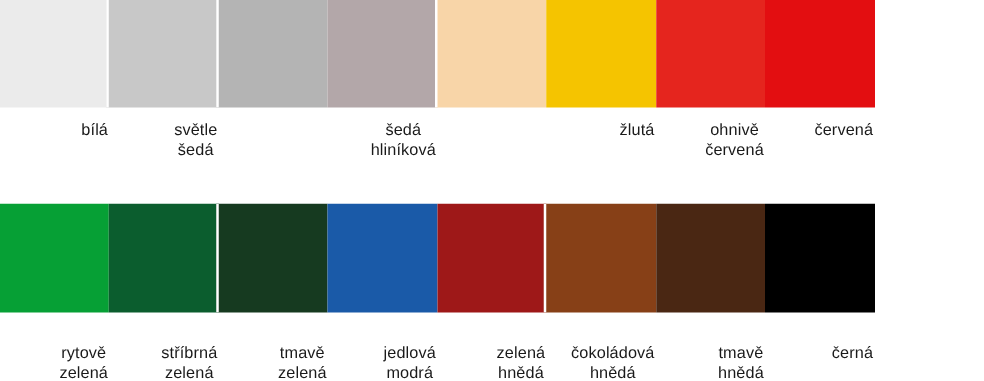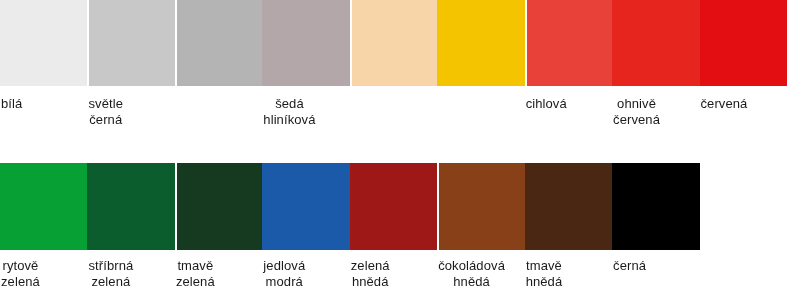--- a/index.html
+++ b/index.html
@@ -32,21 +32,21 @@
   }
 
   .row-1 { top: 0px; }
   .row-2 { top: 163px; }
 
   .swatch-cell {
     width: 87.44px;
     flex: 0 0 87.44px;
     display: flex;
     flex-direction: column;
-    align-items: flex-start;
+    align-items: flex-end;
     box-sizing: border-box;
   }
 
   .swatch-chip {
     width: 100%;
     display: block;
   }
 
   .row-1 .swatch-chip { height: 86px; }
   .row-2 .swatch-chip { height: 87px; }
@@ -61,62 +61,59 @@
     color: #1a1a1a;
     font-size: 13px;
     line-height: 16px;
     letter-spacing: 0.1px;
     padding: 0 1px;
     box-sizing: border-box;
     white-space: pre-line;
   }
 
   .row-1 .swatch-label { padding-top: 10px; }
-  .row-2 .swatch-label { padding-top: 8px; }
+  .row-2 .swatch-label { padding-top: 24px; }
 </style>
 </head>
 <body style="background-color: rgb(255, 255, 255);">
 
 <div class="palette">
 
   <div class="swatch-row row-1">
 
     <div class="swatch-cell">
       <div class="swatch-chip" style="background-color: rgb(235, 235, 235);"></div>
       <div class="swatch-label">bílá</div>
     </div>
 
     <div class="swatch-cell gap-left">
       <div class="swatch-chip" style="background-color: rgb(200, 200, 200);"></div>
       <div class="swatch-label">světle
-černá</div>
+šedá</div>
     </div>
 
     <div class="swatch-cell gap-left">
       <div class="swatch-chip" style="background-color: rgb(180, 180, 180);"></div>
     </div>
 
     <div class="swatch-cell">
       <div class="swatch-chip" style="background-color: rgb(179, 167, 169);"></div>
       <div class="swatch-label">šedá
 hliníková</div>
     </div>
 
     <div class="swatch-cell gap-left">
       <div class="swatch-chip" style="background-color: rgb(248, 213, 168);"></div>
     </div>
 
     <div class="swatch-cell">
       <div class="swatch-chip" style="background-color: rgb(245, 196, 0);"></div>
+      <div class="swatch-label">žlutá</div>
     </div>
 
-    <div class="swatch-cell gap-left">
-      <div class="swatch-chip" style="background-color: rgb(232, 65, 58);"></div>
-      <div class="swatch-label">cihlová</div>
-    </div>
 
     <div class="swatch-cell">
       <div class="swatch-chip" style="background-color: rgb(229, 37, 30);"></div>
       <div class="swatch-label">ohnivě
 červená</div>
     </div>
 
     <div class="swatch-cell">
       <div class="swatch-chip" style="background-color: rgb(227, 14, 17);"></div>
       <div class="swatch-label">červená</div>

